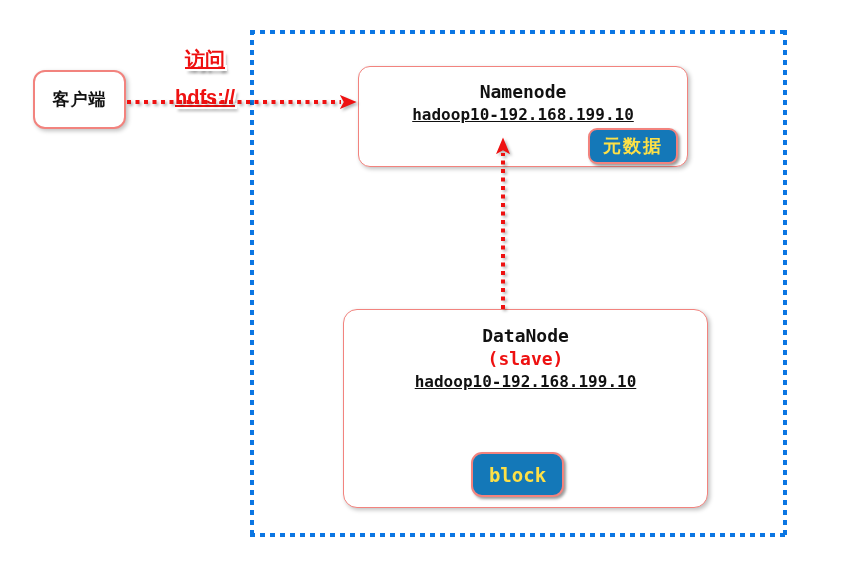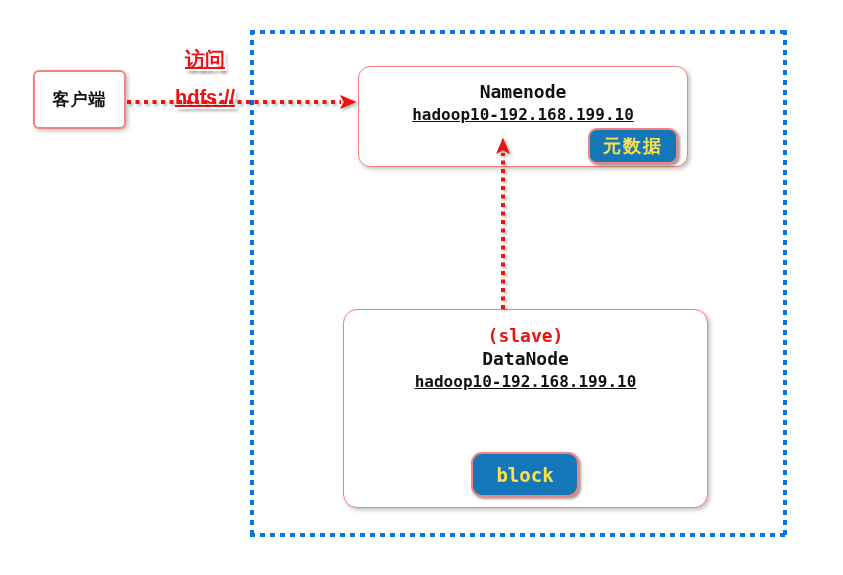--- a/index.html
+++ b/index.html
@@ -26,21 +26,21 @@
 
   .box{
     position:absolute;
     background:#fff;
     border:2px solid var(--box_border,#f2837e);
     box-shadow:2px 2px 4px rgba(0,0,0,.25);
     box-sizing:border-box;
   }
   .client{
     left:33px;top:70px;width:93px;height:59px;
-    border-radius:6px;
+    border-radius:12px;
     display:flex;align-items:center;justify-content:center;
     font-size:17px;font-weight:600;color:#111;
     letter-spacing:1px;
   }
   .namenode{
     left:358px;top:60px;width:330px;height:101px;
     border-radius:12px;border-width:1.5px;
     text-align:center;padding-top:13px;margin-top:6px;
   }
   .datanode{
@@ -63,21 +63,21 @@
     box-shadow:2px 2px 3px rgba(0,0,0,.4);
     display:flex;align-items:center;justify-content:center;
     color:#fde047;box-sizing:border-box;
   }
   .badge-meta{
     left:229px;top:61px;width:90px;height:36px;
     border-radius:9px;
     font-size:18px;font-weight:600;letter-spacing:2px;
   }
   .badge-block{
-    left:127px;top:142px;width:108px;height:45px;
+    left:127px;top:142px;width:93px;height:45px;
     border-radius:11px;
     font-family:"DejaVu Sans Mono","Liberation Mono",monospace;
     font-weight:bold;font-size:19px;
   }
 
   .access-label{
     position:absolute;left:160px;top:46px;width:90px;
     text-align:center;
     color:var(--arrow_red,#ee1111);
     font-weight:bold;line-height:26px;
@@ -122,22 +122,22 @@
     <span class="access-line2">hdfs://</span>
   </div>
 
   <div class="box namenode">
     <div class="mono node-title">Namenode</div>
     <div class="mono node-host">hadoop10-192.168.199.10</div>
     <div class="badge badge-meta">元数据</div>
   </div>
 
   <div class="box datanode">
+    <div class="mono node-title">DataNode</div>
     <div class="mono node-role">(slave)</div>
-    <div class="mono node-title">DataNode</div>
     <div class="mono node-host">hadoop10-192.168.199.10</div>
     <div class="badge badge-block">block</div>
   </div>
 
   <svg class="arrows" viewBox="0 0 843 575">
     <defs>
       <marker id="arrowhead" markerWidth="5" markerHeight="4" refX="0.3" refY="1.75" orient="auto" markerUnits="strokeWidth">
         <path d="M0,0 L4.2,1.75 L0,3.5 L1,1.75 Z" style="fill:var(--arrow_red,#ee1111)"></path>
       </marker>
     </defs>

